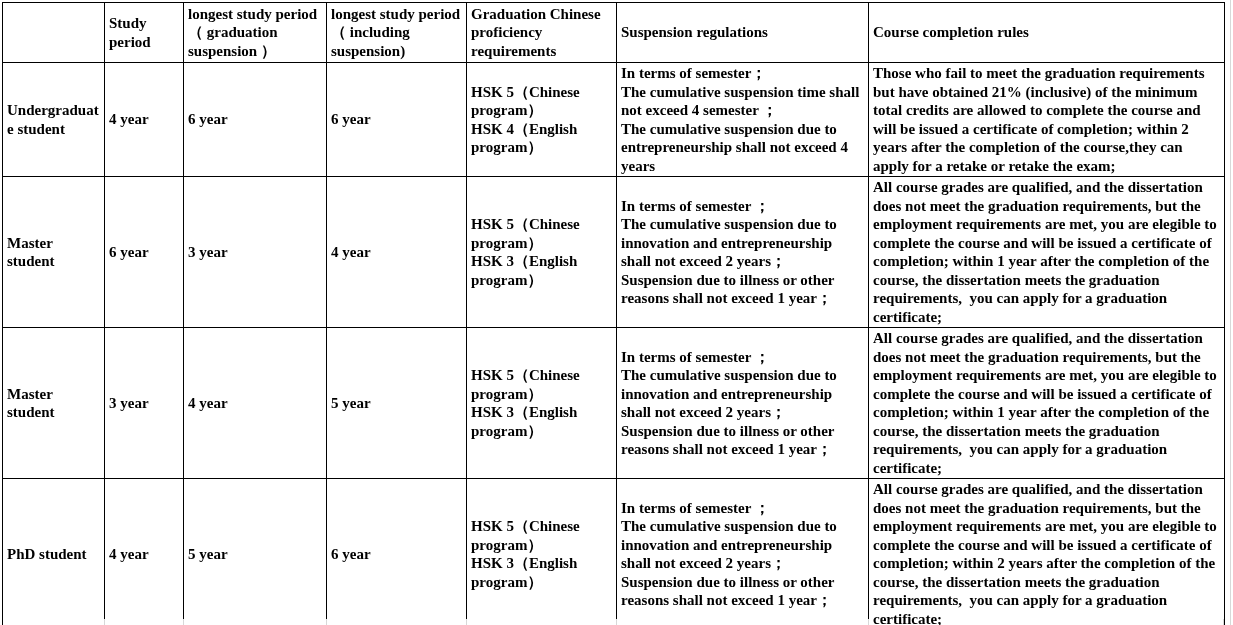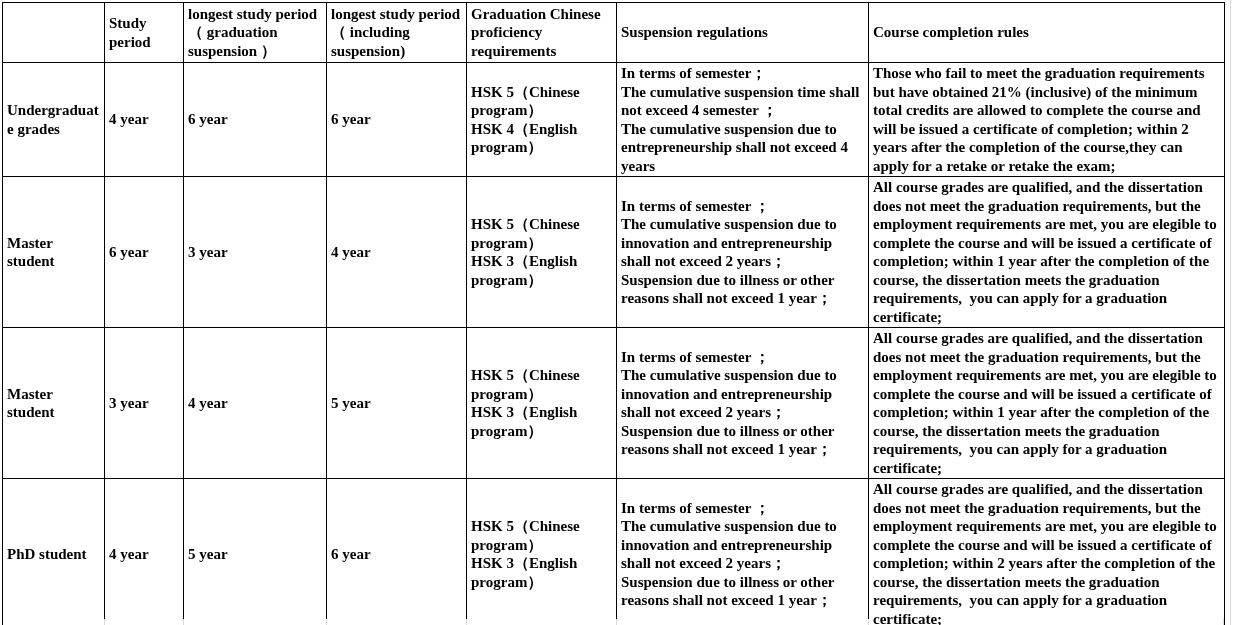--- a/index.html
+++ b/index.html
@@ -69,21 +69,21 @@
     <tr class="hdr-row">
       <th></th>
       <th>Study period</th>
       <th>longest study period （ graduation suspension ）</th>
       <th>longest study period （ including suspension)</th>
       <th>Graduation Chinese proficiency requirements</th>
       <th>Suspension regulations</th>
       <th>Course completion rules</th>
     </tr>
     <tr class="row-ug">
-      <td>Undergraduate grades</td>
+      <td>Undergraduate student</td>
       <td>4 year</td>
       <td>6 year</td>
       <td>6 year</td>
       <td>HSK 5（Chinese program）
 HSK 4（English program）</td>
       <td>In terms of semester；
 The cumulative suspension time shall not exceed 4 semester ；
 The cumulative suspension due to entrepreneurship shall not exceed 4 years</td>
       <td>Those who fail to meet the graduation requirements but have obtained 21% (inclusive) of the minimum total credits are allowed to complete the course and will be issued a certificate of completion; within 2 years after the completion of the course,they can apply for a retake or retake the exam;</td>
     </tr>

